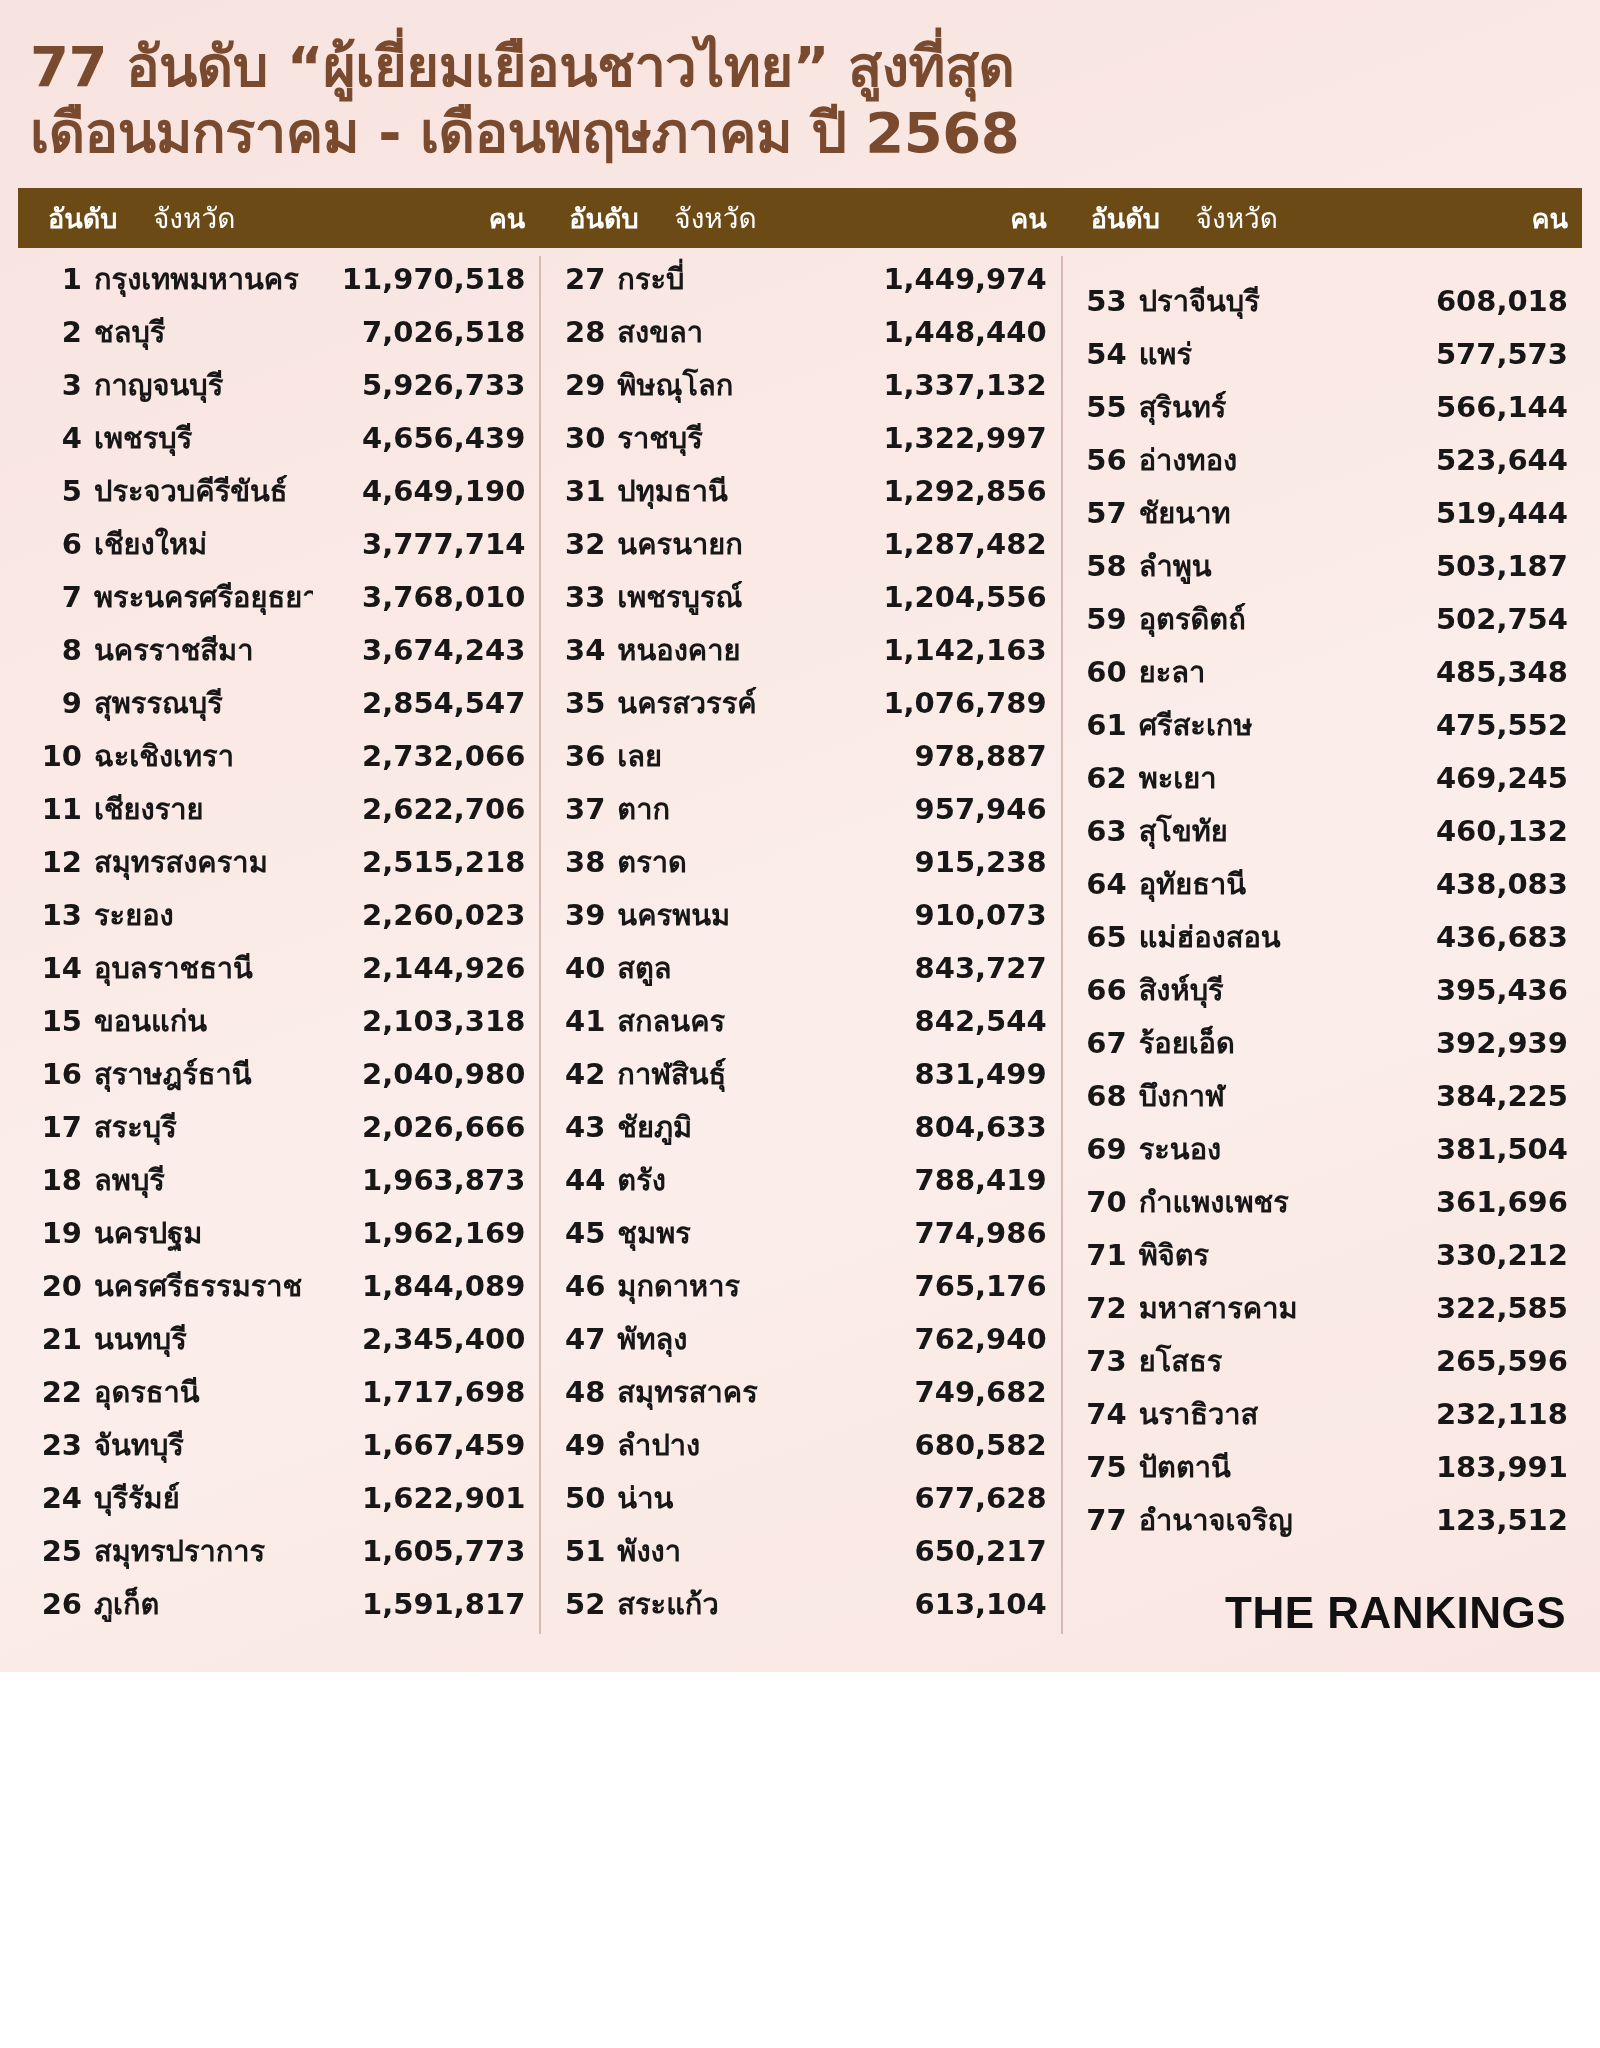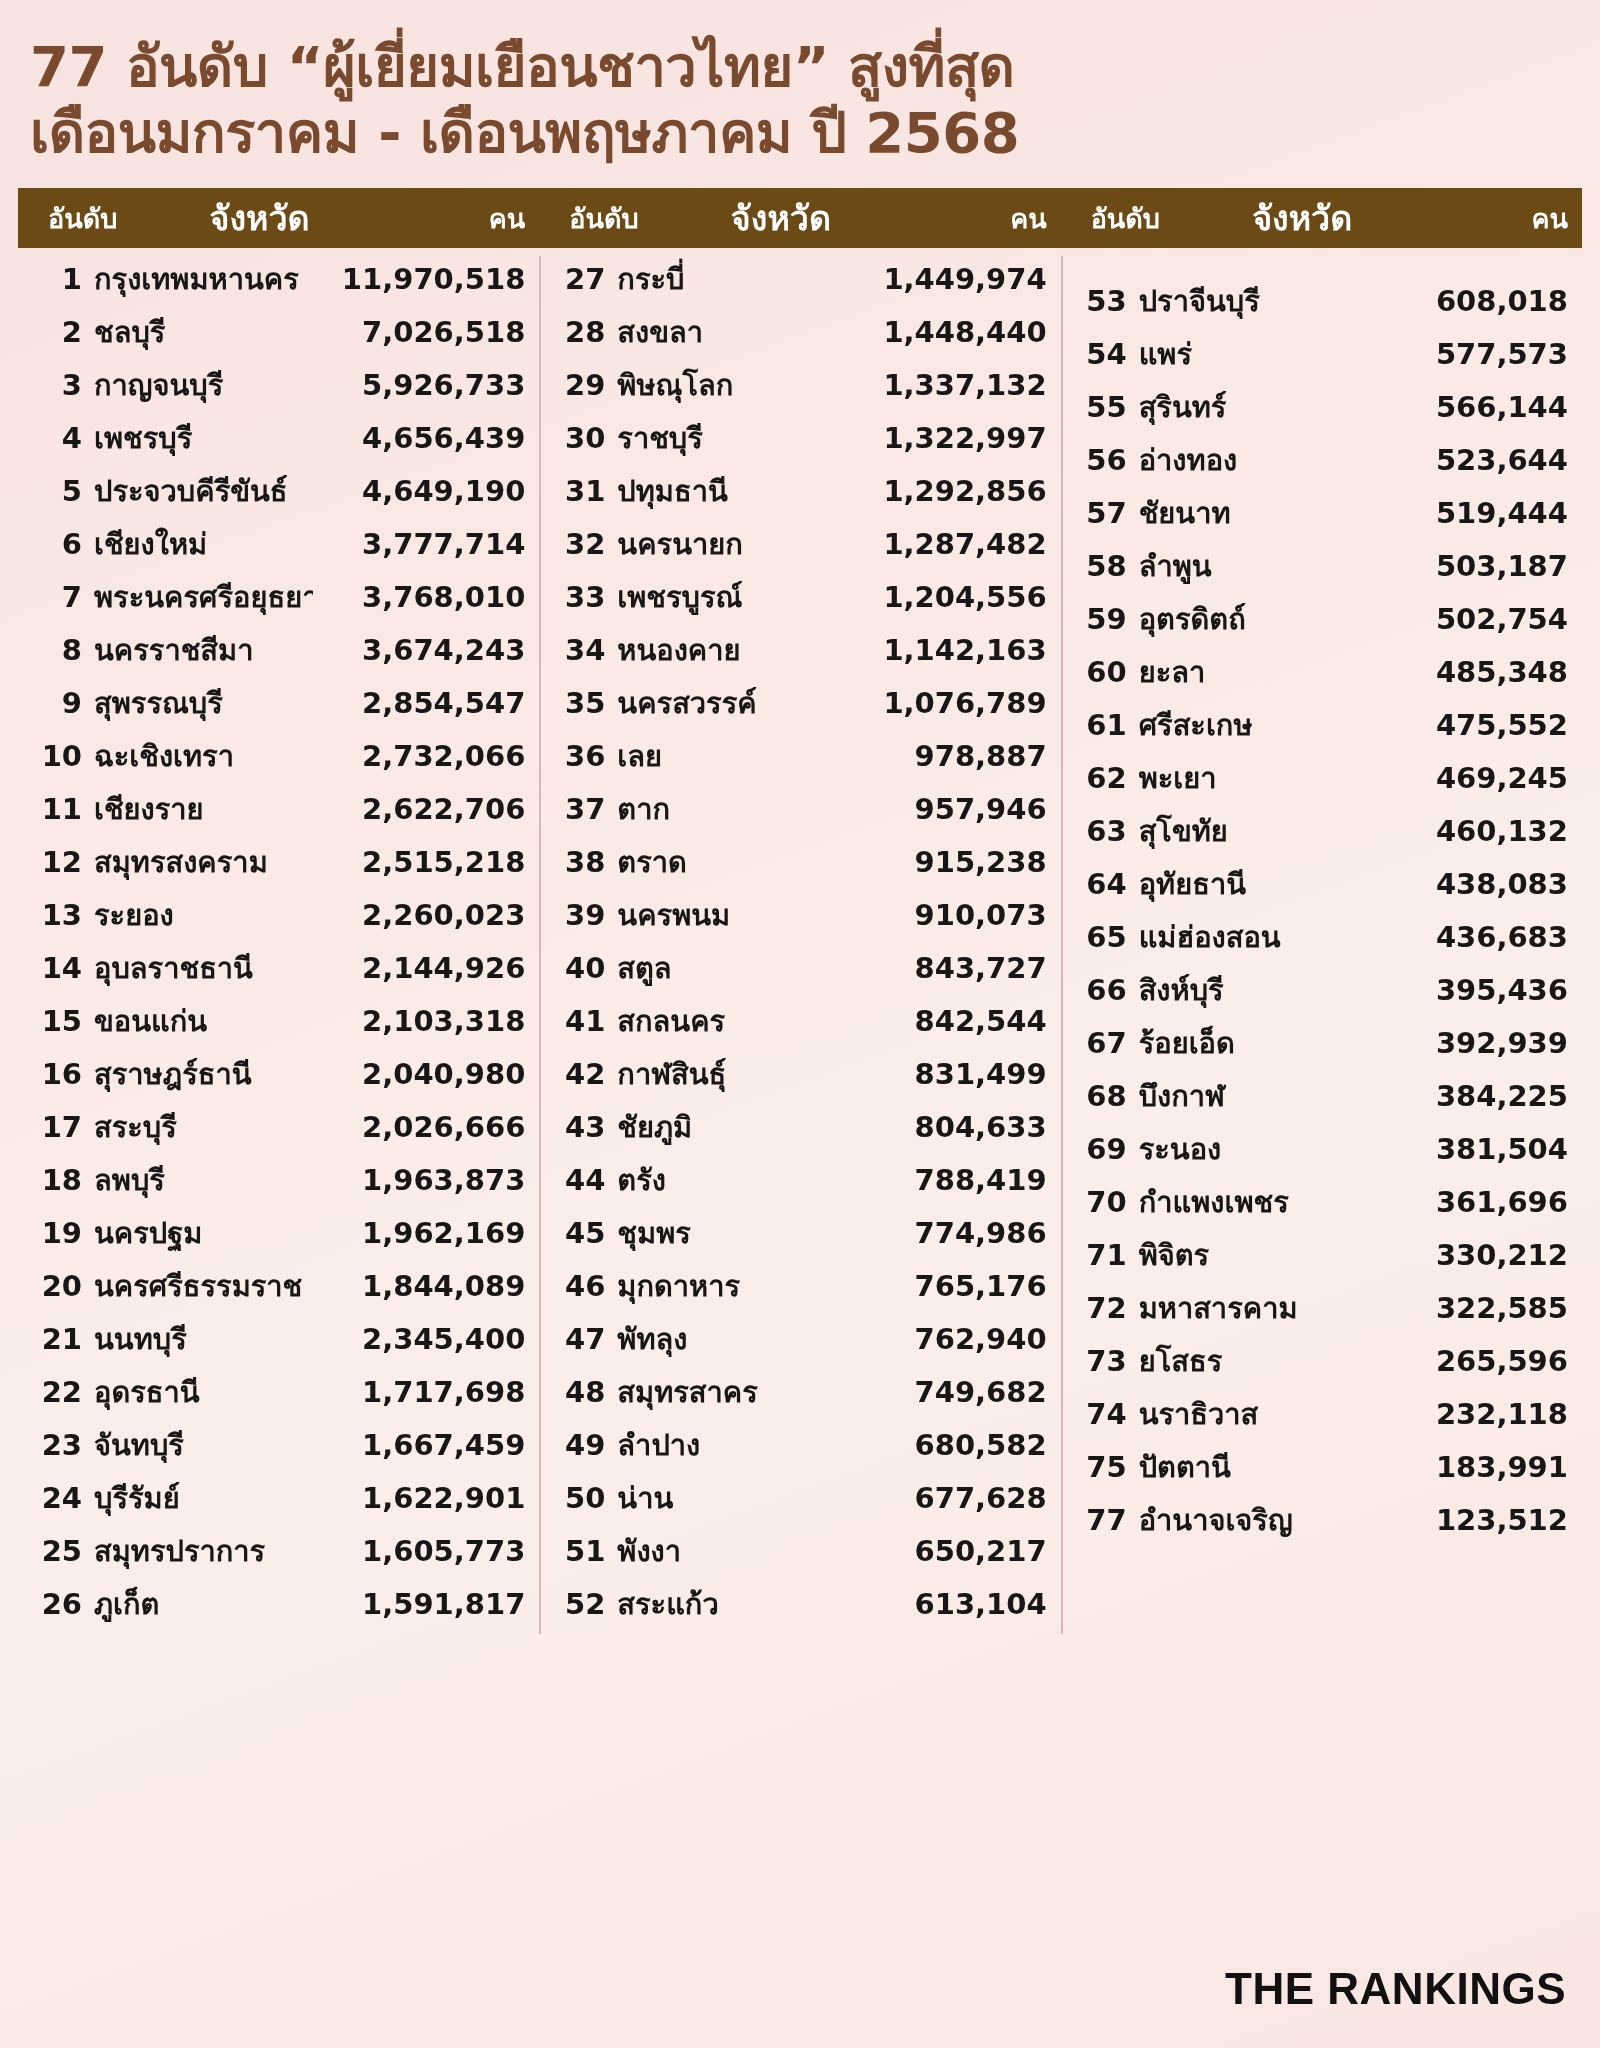--- a/index.html
+++ b/index.html
@@ -5,21 +5,21 @@
   * { box-sizing: border-box; margin: 0; padding: 0; }
   html, body {
     width: 1600px;
     height: 2048px;
     background: #ffffff;
     font-family: "DejaVu Sans", "Liberation Sans", sans-serif;
   }
   #page {
     position: relative;
     width: 1600px;
-    height: 2048px;
+    height: 1672px;
     background: linear-gradient(160deg, #f7e3e0 0%, #fae9e5 35%, #fbeeea 60%, #f9e6e2 100%);
     overflow: hidden;
   }
   
   .title-block {
     padding: 34px 26px 8px 30px;
   }
   .title-line {
     color: #7a4a2f;
     font-weight: bold;
@@ -43,21 +43,21 @@
     align-items: center;
   }
   .header-col {
     display: flex;
     width: 33.3333%;
     align-items: center;
     height: 100%;
     padding: 0 14px;
   }
   .header-col .h-rank { width: 22%; font-size: 27px; font-weight: bold; text-align: left; margin-left: 16px; }
-  .header-col .h-prov { width: 48%; font-size: 34px; font-weight: bold; text-align: center; padding-right: 16px;}
+  .header-col .h-prov { width: 48%; font-size: 28px; font-weight: normal; text-align: left; padding-right: 16px;}
   .header-col .h-count { width: 30%; font-size: 27px; font-weight: bold; text-align: right; }
 
   .body-row {
     display: flex;
     padding-top: 8px;
   }
   .col {
     width: 33.3333%;
     padding: 0 14px;
     position: relative;

